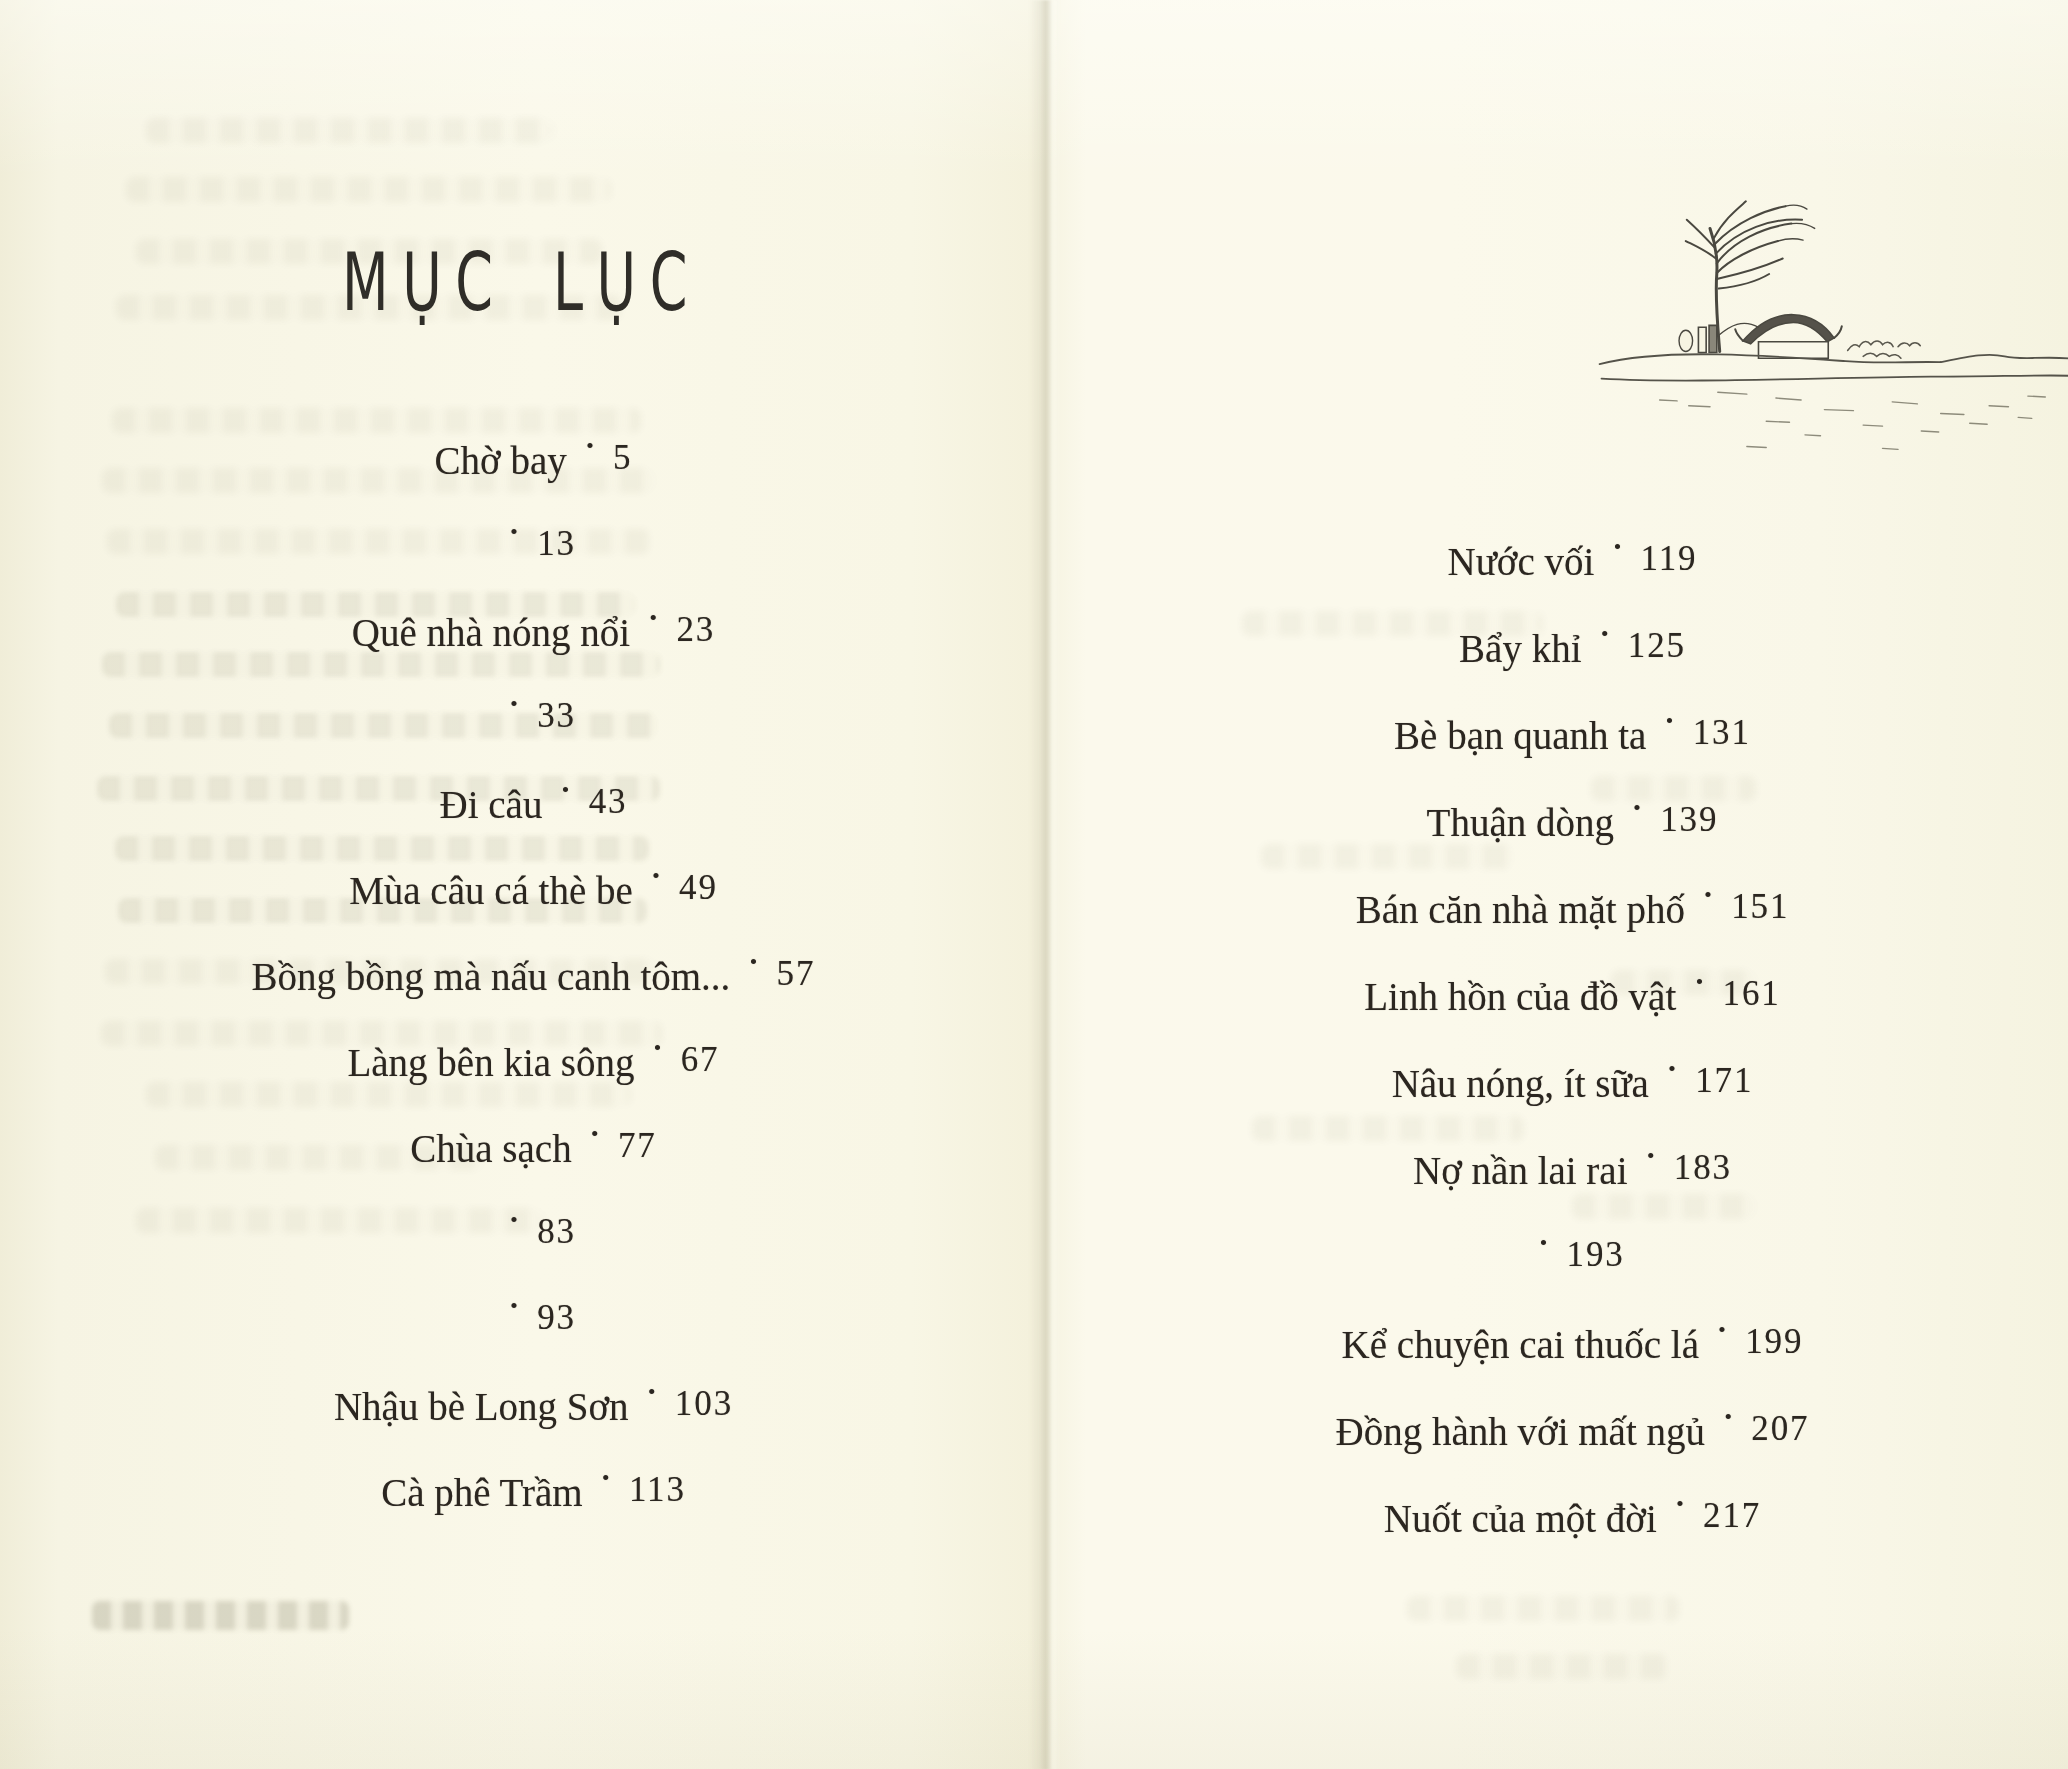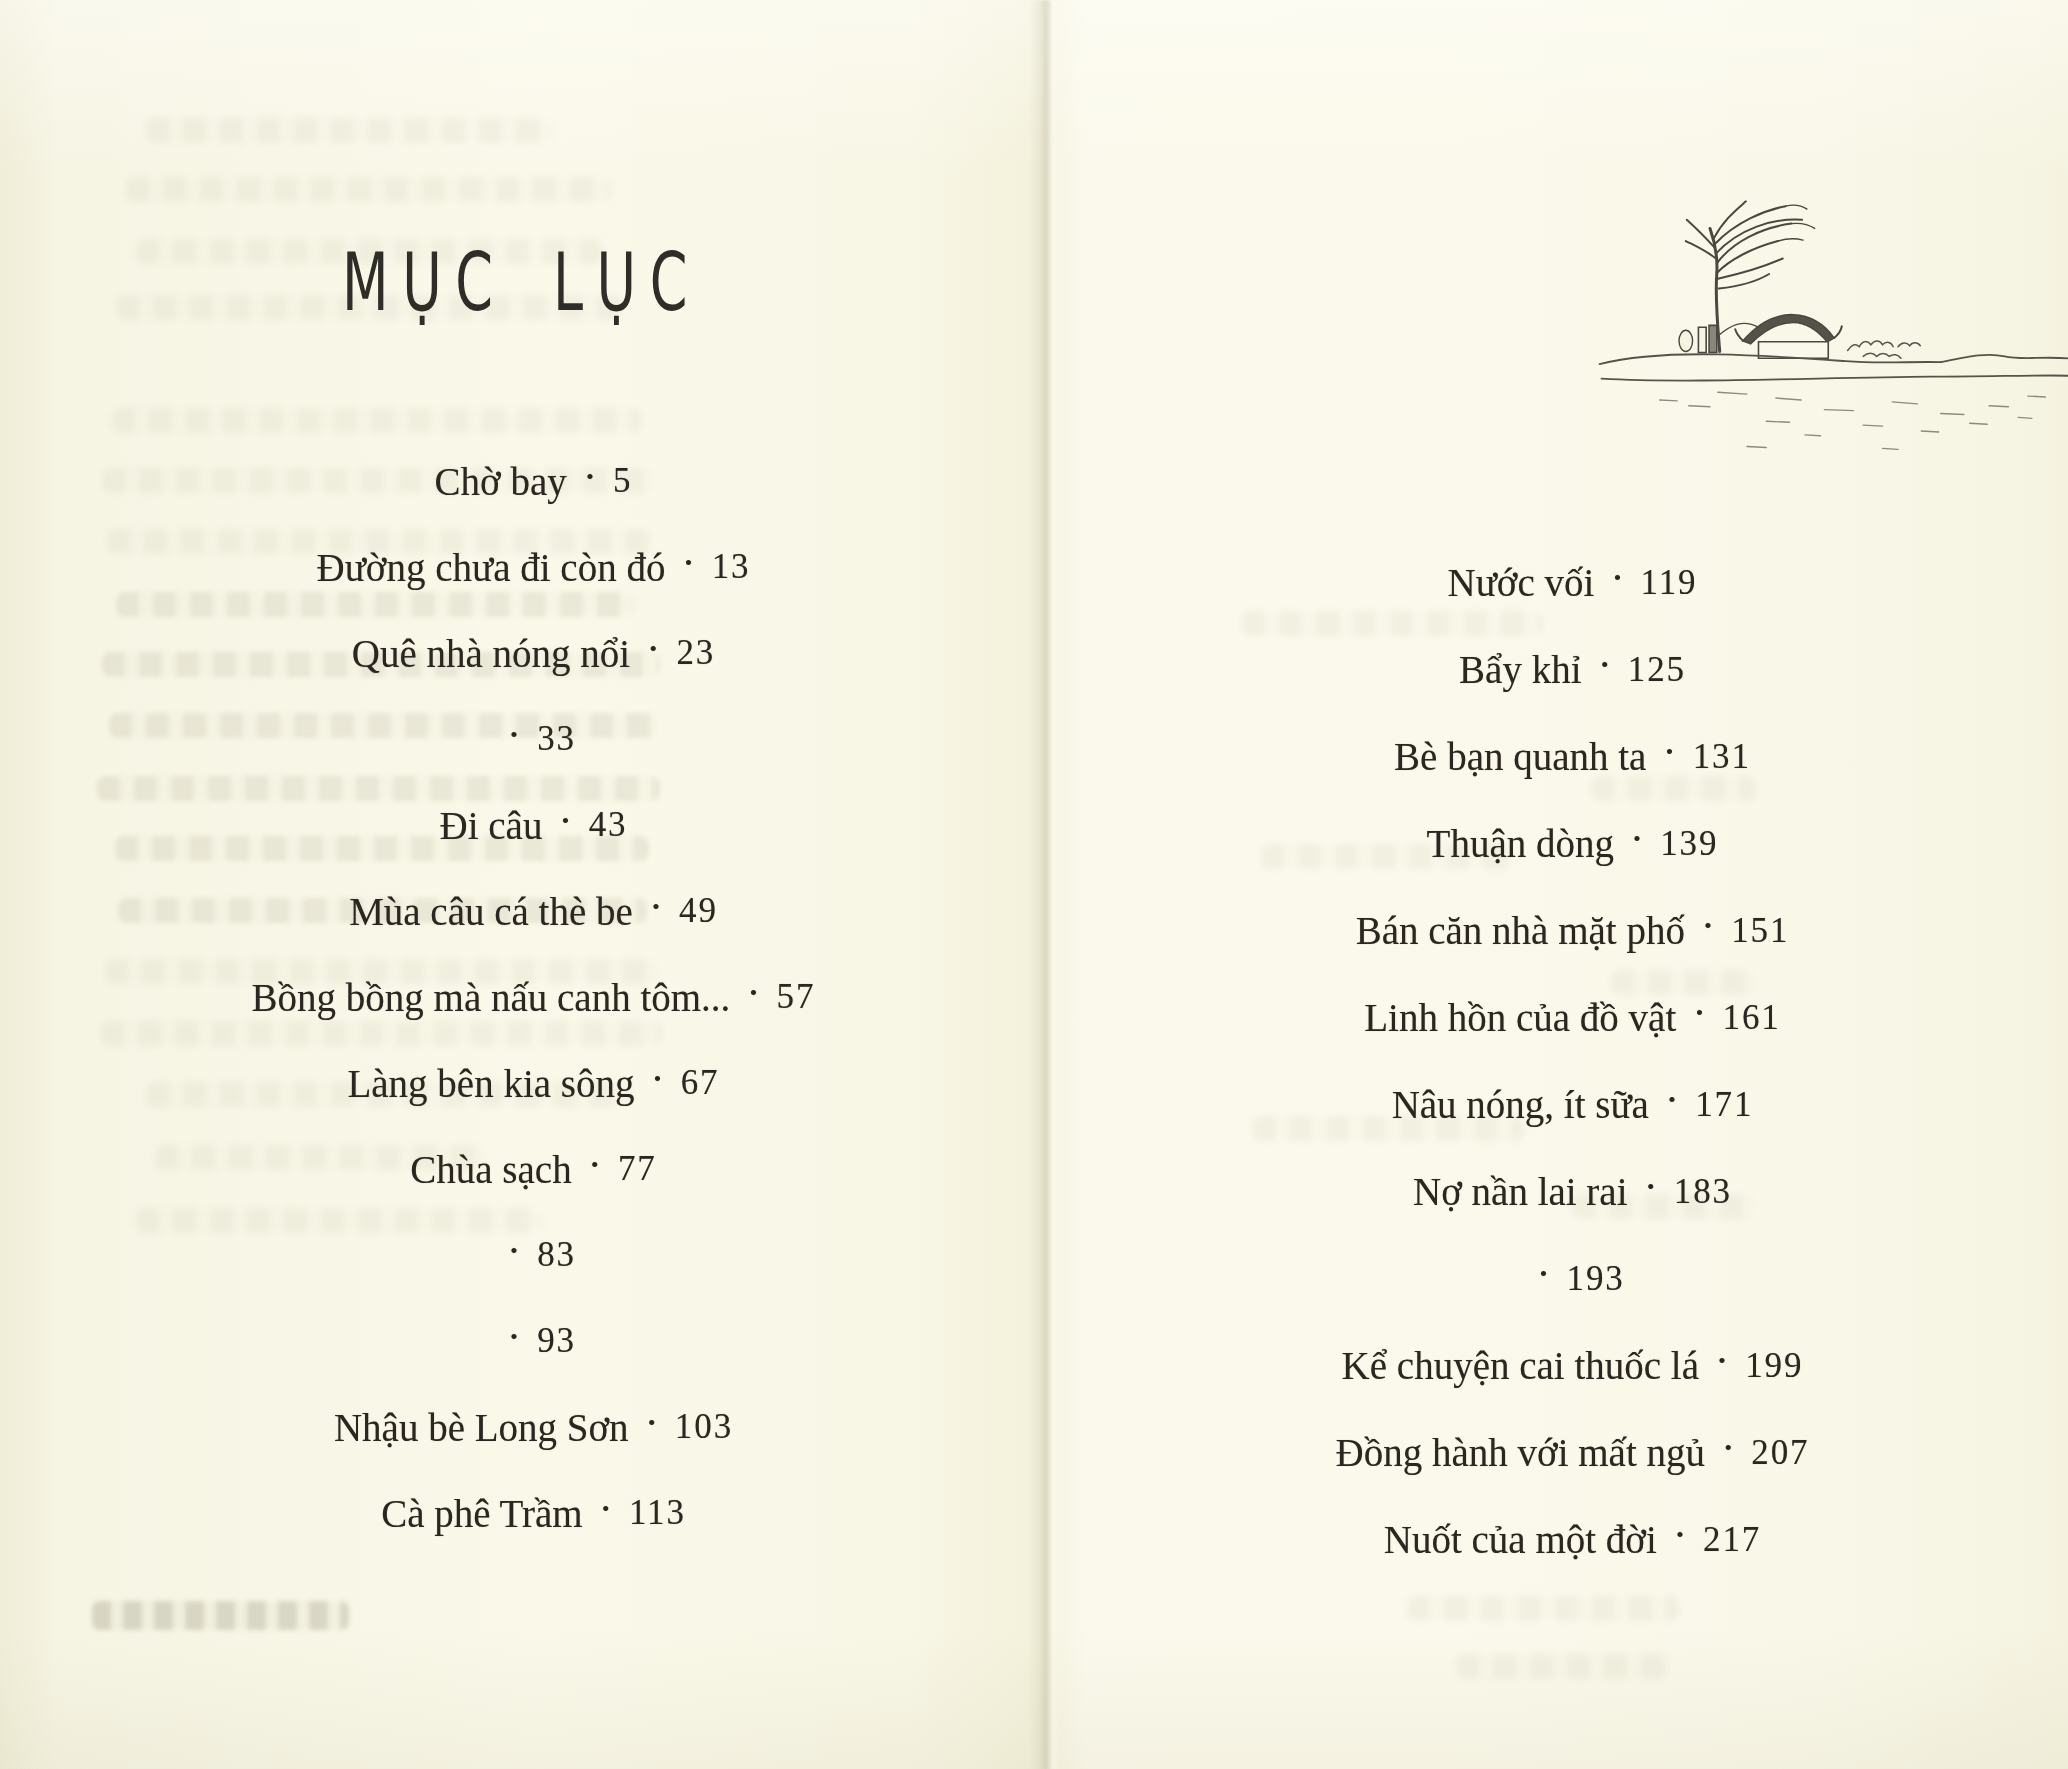--- a/index.html
+++ b/index.html
@@ -45,21 +45,21 @@
     white-space:nowrap;
   }
 
   .toc-col{ position:absolute; display:flex; flex-direction:column; }
   .toc-col.left  { left:0px;    top:438px; width:1067px; }
   .toc-col.right { left:1058px; top:539px; width:1029px; }
   .toc-col.left  .toc-row{ height:86px; }
   .toc-col.right .toc-row{ height:87px; }
 
   .toc-row{
-    display:flex; align-items:center; justify-content:center;
+    display:flex; justify-content:center;
     color:#2b2620; text-shadow:0 0 1px rgba(43,38,32,0.35);
     white-space:nowrap;
   }
   .toc-row .t{ font-size:39px; }
   .toc-row .dot{ font-size:21.3px; margin:0 19.4px; transform:translateY(-3.9px); }
   .toc-row .p{ font-size:35px; letter-spacing:1.9px; }
 
   .illustration{ position:absolute; left:1572px; top:180px; }
   .illustration path, .illustration line, .illustration ellipse, .illustration rect{
     vector-effect:non-scaling-stroke;
@@ -174,21 +174,20 @@
 
 <div class="toc-col left">
 
     <div class="toc-row">
       <span class="t">Chờ bay</span>
       <span class="dot">•</span>
       <span class="p">5</span>
     </div>
 
     <div class="toc-row">
-      <span class="t">Đường chưa đi còn đó</span>
       <span class="dot">•</span>
       <span class="p">13</span>
     </div>
 
     <div class="toc-row">
       <span class="t">Quê nhà nóng nổi</span>
       <span class="dot">•</span>
       <span class="p">23</span>
     </div>
 

